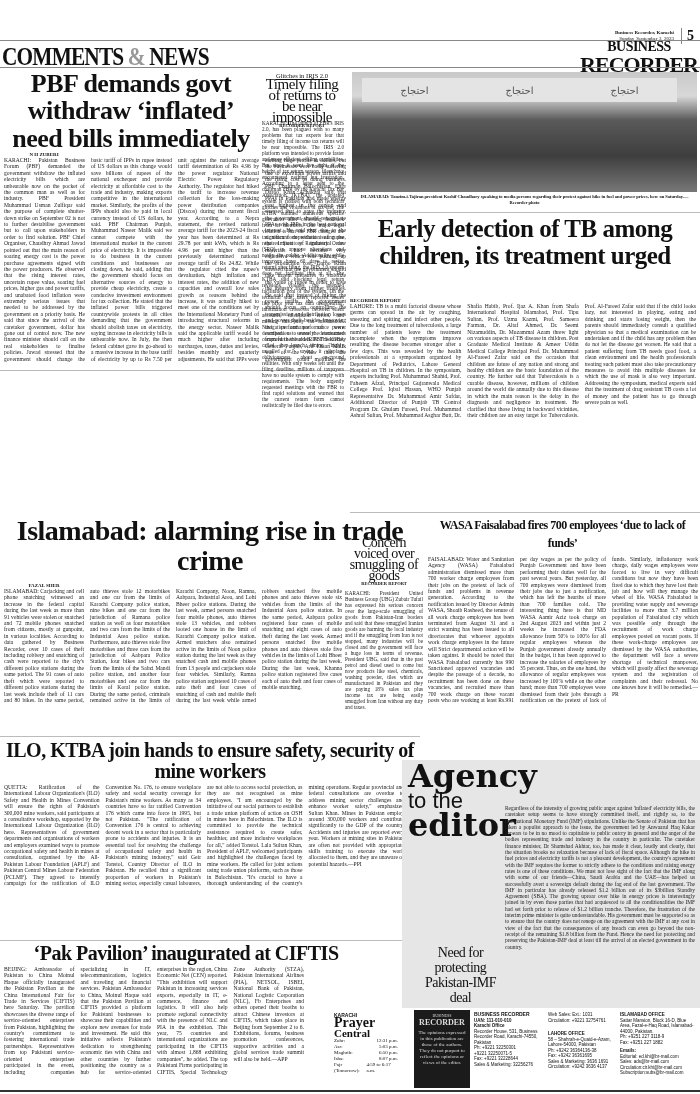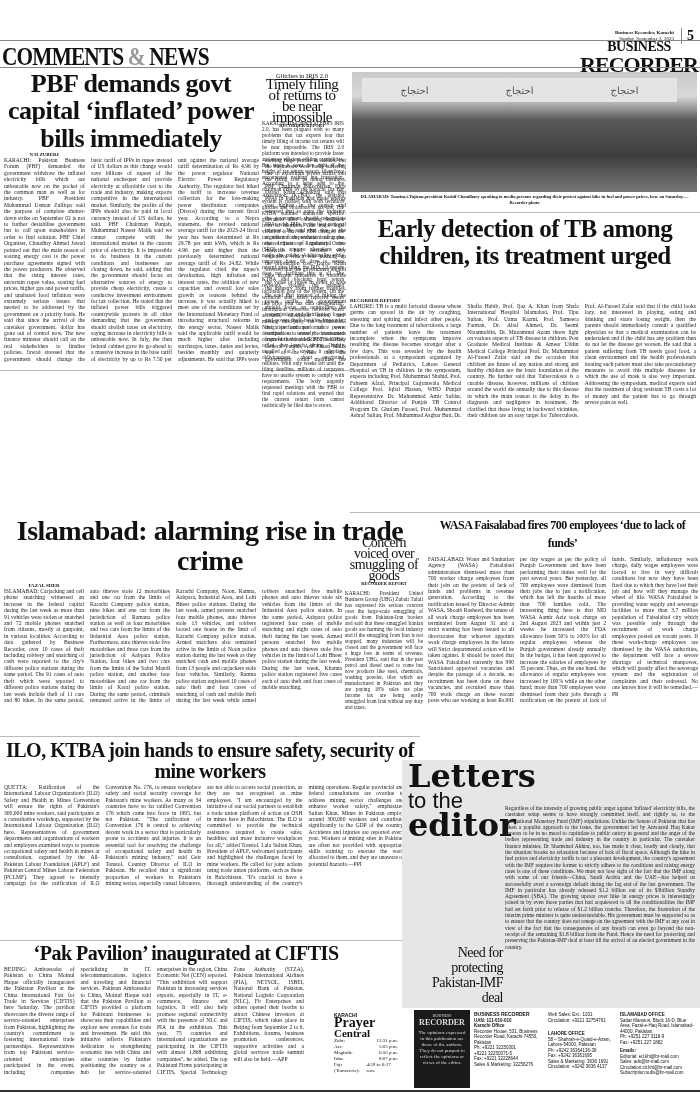--- a/index.html
+++ b/index.html
@@ -39,21 +39,21 @@
   <span>COMMENTS</span>
   <span class="amp">&amp;</span>
   <span>NEWS</span>
 </div>
 <div class="abs brand">
   <div class="b1">BUSINESS</div>
   <div class="b2">RECORDER</div>
 </div>
 <div class="abs rule2"></div>
 
-<h1 class="abs" style="top:70px;left:6px;width:250px;font-size:26px;">PBF demands govt capital ‘inflated’ power bills immediately</h1>
+<h1 class="abs" style="top:70px;left:6px;width:250px;font-size:26px;">PBF demands govt withdraw ‘inflated’ need bills immediately</h1>
 <div class="abs" style="top:152px;left:4px;width:342px;height:216px;overflow:hidden">
   <div class="byline" style="width:80px">N H ZUBERI</div>
   <div class="col-text" style="column-count:4;height:210px">KARACHI: Pakistan Business Forum (PBF) demanded the government withdraw the inflated electricity bills which are unbearable now on the pocket of the common man as well as for industry. PBF President Muhammad Usman Zulfiqar said the purpose of complete shutter-down strike on September 02 is not to further destabilise government but to call upon stakeholders in order to find solution. PBF Chief Organiser, Chaudhry Ahmad Jawad pointed out that the main reason of soaring energy cost is the power purchase agreements signed with the power producers. He observed that the rising interest rates, uncertain rupee value, soaring fuel prices, higher gas and power tariffs, and unabated food inflation were extremely serious issues that needed to be addressed by the government on a priority basis. He said that since the arrival of the caretaker government, dollar has gone out of control now. The new finance minister should call on the real stakeholders to finalise policies. Jawad stressed that the government should change the basic tariff of IPPs in rupee instead of US dollars as this change would save billions of rupees of the national exchequer and provide electricity at affordable cost to the trade and industry, making exports competitive in the international market. Similarly, the profits of the IPPs should also be paid in local currency instead of US dollars, he said. PBF Chairman Punjab, Muhammad Naseer Malik said we cannot compete with the international market in the current price of electricity. It is impossible to do business in the current conditions and businesses are closing down, he said, adding that the government should focus on alternative sources of energy to provide cheap electricity, create a conducive investment environment for tax collection. He stated that the inflated power bills triggered countrywide protests in all cities demanding that the government should abolish taxes on electricity, saying increase in electricity bills is unbearable now. In July, the then federal cabinet gave its go-ahead to a massive increase in the base tariff of electricity by up to Rs 7.50 per unit against the national average tariff determination of Rs 4.96 by the power regulator National Electric Power Regulatory Authority. The regulator had hiked the tariff to increase revenue collection for the loss-making power distribution companies (Discos) during the current fiscal year. According to a Nepra statement, the revised national average tariff for the 2023-24 fiscal year has been determined at Rs 29.78 per unit kWh, which is Rs 4.96 per unit higher than the previously determined national average tariff of Rs 24.82. While the regulator cited the rupee's devaluation, high inflation and interest rates, the addition of new capacities and overall low sales growth as reasons behind the increase, it was actually hiked to meet one of the conditions set by the International Monetary Fund of introducing structural reforms in the energy sector. Naseer Malik said the applicable tariff would be much higher after including surcharges, taxes, duties and levies, besides monthly and quarterly adjustments. He said that IPPs were earning huge profits in dollars, but the businesses were badly suffering due to exorbitant power tariffs and the rising cost of doing business. PBF Chairman Balochistan, Engr Daroo Khan Achakzai said that PPAs in Pakistan had made energy cost highest in the region and stressed that to save the industry, the government should renegotiate PPAs with IPPs in the best national interest. He said that due to the significant depreciation of rupee, the import of industrial raw materials had become very expensive which was pushing up the production cost. Daroo Khan stressed that the government should take urgent measures to stabilize the value of rupee in order to save the industry from further troubles. He said that instead of hiking the power tariffs, the government should focus on controlling the transmission and distribution losses and power theft besides improving the performance of power companies to save the consumers from further burden. PBF Secretary General Punjab, Arif Ehsan Malik was of the view that the government could mobilize the required resources through increasing the number of taxpayers, reducing line losses and power theft, and ending exemptions to narrow the fiscal deficit instead of increasing the power tariff. He said the last increase in power tariff left the industrial sector, particularly the export industry like textile, uncompetitive in comparison to regional competitors. This may lead to the loss of more export orders and render many more people jobless. Despite the tariff surge, Arif Malik said, power companies would not be able to recover the targeted revenue loss of around 28-30%. At the same time, it will force many consumers to stop paying their bills, which have become unbearable. He asked the government to undertake fundamental reforms in the power sector to make electricity affordable. Besides, the government should launch a crackdown on the habitual power bill defaulters like putting them behind bars. PBF president Lahore, Momin Ali Malik said the latest increase in power tariff would prove counterproductive as it has taken the cost of industrial production up by at least 30% or more in one month. He pointed out that a large number of industrial units had closed down in the past one year due to the government's strategy to cool the overheated economy. Not a single company is operating at 100% production capacity these days.</div>
 </div>
 <div class="abs hr" style="top:370px;left:0;width:350px"></div>
 
 <div class="abs" style="top:72px;left:262px;width:80px;text-align:center">
   <div style="font-size:6.5px;text-decoration:underline">Glitches in IRIS 2.0</div>
   <h2 style="font-weight:normal;font-size:15px;line-height:11px">Timely filing of returns to be near impossible</h2>
   <div class="byline" style="font-size:4.5px">RECORDER REPORT</div>
@@ -92,27 +92,27 @@
 <h1 class="abs" style="top:516px;left:425px;width:275px;font-size:12px;line-height:18px">WASA Faisalabad fires 700 employees ‘due to lack of funds’</h1>
 <div class="abs col-text" style="top:556px;left:428px;width:270px;height:200px;overflow:hidden;column-count:3">FAISALABAD: Water and Sanitation Agency (WASA) Faisalabad administration dismissed more than 700 worker charge employees from their jobs on the pretext of lack of funds and problems in revenue generation. According to the notification issued by Director Admin WASA, Shoaib Rasheed, the tenure of all work charge employees has been terminated from August 31 and a strict warning has been issued to all directorates that whoever appoints work charge employees in the future will Strict departmental action will be taken against. It should be noted that WASA Faisalabad currently has 990 Sanctioned approved vacancies and despite the passage of a decade, no recruitment has been done on these vacancies, and recruited more than 700 work charge on these vacant posts who are working at least Rs.991 per day wages as per the policy of Punjab Government and have been performing their duties well for the past several years. But yesterday, all 700 employees were dismissed from their jobs due to just a notification, which has left the hearths of more than 700 families cold. The interesting thing here is that MD WASA Aamir Aziz took charge on 2nd August 2023 and within just 2 weeks he increased the FDA allowance from 50% to 100% for all regular employees whereas the Punjab government already annually In the budget, it has been approved to increase the salaries of employees by 35 percent. Thus, on the one hand, the allowance of regular employees was increased by 100% while on the other hand; more than 700 employees were dismissed from their jobs through a notification on the pretext of lack of funds. Similarly, inflationary work charge, daily wages employees were forced to live in very difficult conditions but now they have been fired due to which they have lost their job and how will they manage the wheel of life. WASA Faisalabad is providing water supply and sewerage facilities to more than 3.7 million population of Faisalabad city which was possible only through the recruitment of work charge employees posted on vacant posts. If these work-charge employees are dismissed by the WASA authorities, the department will face a severe shortage of technical manpower, which will greatly affect the sewerage system and the registration of complaints and their redressal. No one knows how it will be remedied.—PR</div>
 <div class="abs hr" style="top:736px;left:0;width:420px"></div>
 
 <h1 class="abs" style="top:740px;left:0;width:420px;font-size:20px;line-height:21px">ILO, KTBA join hands to ensure safety, security of mine workers</h1>
 <div class="abs col-text" style="top:784px;left:4px;width:400px;height:154px;overflow:hidden;column-count:4">QUETTA: Ratification of the International Labour Organization's (ILO) Safety and Health in Mines Convention will ensure the rights of Pakistan's 300,000 mine workers, said participants at a consultative workshop, supported by the International Labour Organization (ILO) here. Representatives of government departments and organisations of workers and employers examined ways to promote occupational safety and health in mines at consultation, organised by the All-Pakistan Labour Foundation (APLF) and Pakistan Central Mines Labour Federation (PCLMF). They agreed to intensify campaign for the ratification of ILO Convention No. 176, to ensure workplace safety and social security coverage for Pakistan's mine workers. As many as 34 countries have so far ratified Convention 176 which came into force in 1995, but not Pakistan. "The ratification of Convention 176 is central to achieving decent work in a sector that is particularly prone to accidents and injuries. It is an essential tool for resolving the challenge of occupational safety and health in Pakistan's mining industry," said Geir Tonstol, Country Director of ILO in Pakistan. He recalled that a significant proportion of workers in Pakistan's mining sector, especially casual labourers, are not able to access social protection, as they are not recognised as mine employees. "I am encouraged by the initiative of our social partners to establish a trade union platform of action on OSH in mines here in Balochistan. The ILO is committed to provide the technical assistance required to create safer, healthier, and more inclusive workplaces for all," added Tonstol. Lala Sultan Khan, President of APLF, welcomed participants and highlighted the challenges faced by mine workers. He called for joint actions using trade union platforms, such as those in Balochistan. "It's crucial to have a thorough understanding of the country's mining operations. Regular provincial and federal consultations are overdue to address mining sector challenges and enhance worker safety," emphasized Sultan Khan. Mines in Pakistan employ around 300,000 workers and contribute significantly to the GDP of the country. Accidents and injuries are reported every year. Workers at mining sites in Pakistan are often not provided with appropriate skills training to execute the work allocated to them, and they are unaware of potential hazards.—PPI</div>
 <div class="abs hr" style="top:940px;left:0;width:420px"></div>
 
 <div class="abs grey-box" style="top:760px;left:402px;width:298px;height:248px"></div>
 <div class="abs" style="top:762px;left:408px;line-height:.9">
-  <div style="font-size:32px;font-weight:bold;font-family:'DejaVu Serif',serif">Letters</div>
+  <div style="font-size:32px;font-weight:bold;font-family:'DejaVu Serif',serif">Agency</div>
   <div style="font-size:22px;font-family:'Liberation Sans',sans-serif">to the</div>
   <div style="font-size:32px;font-weight:bold;font-family:'DejaVu Serif',serif">editor</div>
 </div>
 <div class="abs col-text" style="top:805px;left:505px;width:190px;height:200px;overflow:hidden;font-size:5.4px;line-height:6.3px">Regardless of the intensity of growing public anger against 'inflated' electricity bills, the caretaker setup seems to have strongly committed itself, and rightly so, to the International Monetary Fund (IMF) stipulations. Unlike the Senate of Pakistan that has taken a populist approach to the issue, the government led by Anwaarul Haq Kakar appears to be in no mood to capitulate to public outcry in general and the anger of the bodies representing trade and industry in the country in particular. The caretaker finance minister, Dr Shamshad Akhtar, too, has made it clear, loudly and clearly, that the situation brooks no relaxation because of lack of fiscal space. Although the hike in fuel prices and electricity tariffs is not a pleasant development, the country's agreement with the IMF requires the former to strictly adhere to the conditions and raising energy rates is one of these conditions. We must not lose sight of the fact that the IMF along with some of our friends—China, Saudi Arabia and the UAE—has helped us successfully avert a sovereign default during the fag end of the last government. The IMF in particular has already released $1.2 billion out of its $3billion Standby Agreement (SBA). The growing uproar over hike in energy prices is interestingly joined in by even those parties that had acquiesced to all the conditionalities the IMF had set forth prior to release of $1.2 billion tranche. Therefore, the frustration of the interim prime minister is quite understandable. His government must be supported so as to ensure that the country does not renege on the agreement with the IMF at any cost in view of the fact that the consequences of any breach can even go beyond the non-receipt of the remaining $1.8 billion from the Fund. Hence the need for protecting and preserving the Pakistan-IMF deal at least till the arrival of an elected government in the country.</div>
 <div class="abs" style="top:945px;left:418px;width:85px">
-  <h2 style="text-align:right;font-weight:normal;font-size:14px;line-height:15px">Need for protecting Pakistan-IMF deal</h2>
+  <h2 style="text-align:center;font-weight:normal;font-size:14px;line-height:15px">Need for protecting Pakistan-IMF deal</h2>
   <div style="font-size:5.5px;margin-top:6px">Mohsin Raza,</div>
   <div style="font-size:5.5px">Lahore</div>
 </div>
 
 <h1 class="abs" style="top:942px;left:0;width:372px;font-size:20px;line-height:22px">‘Pak Pavilion’ inaugurated at CIFTIS</h1>
 <div class="abs col-text" style="top:966px;left:4px;width:300px;height:120px;overflow:hidden;column-count:4">BEIJING: Ambassador of Pakistan to China Moinul Haque officially inaugurated the Pakistan Pavilion at the China International Fair for Trade in Services (CIFTIS) here Saturday. The pavilion showcases the diverse range of service-oriented enterprises from Pakistan, highlighting the country's commitment to fostering international trade partnerships. Representatives from top Pakistani service-oriented enterprises participated in the event, including companies specializing in IT, telecommunications, logistics and traveling and financial services. Pakistan Ambassador to China, Moinul Haque said that the Pakistan Pavilion at CIFTIS provided a platform for Pakistani businesses to showcase their capabilities and explore new avenues for trade and investment. He said this initiative reflects Pakistan's dedication to strengthening economic ties with China and other countries by further positioning the country as a hub for service-oriented enterprises in the region, China Economic Net (CEN) reported. "This exhibition will support Pakistan in increasing services exports, especially in IT, e-commerce, finance and logistics. It will also help promote regional connectivity with the presence of NLC and PIA in the exhibition. This year, 75 countries and international organizations are participating in the CIFTIS with almost 1,868 exhibiting companies", he added. The top Pakistani Firms participating in CIFTIS, Special Technology Zone Authority (STZA), Pakistan International Airlines (PIA), NETSOL, ISBEI, National Bank of Pakistan, National Logistic Corporation (NLC), Fb Enterprises and others opened their booths to attract Chinese investors at CIFTIS, which takes place in Beijing from September 2 to 6. Exhibitions, forums, business promotion conferences, supportive activities and a global services trade summit will also be held.—APP</div>
 
 <div class="abs" style="top:1012px;left:334px;width:64px">
   <div style="font-size:5px;font-weight:bold;font-family:'Liberation Sans',sans-serif">KARACHI</div>
   <div style="font-size:14px;font-weight:bold;line-height:10px">Prayer</div>

